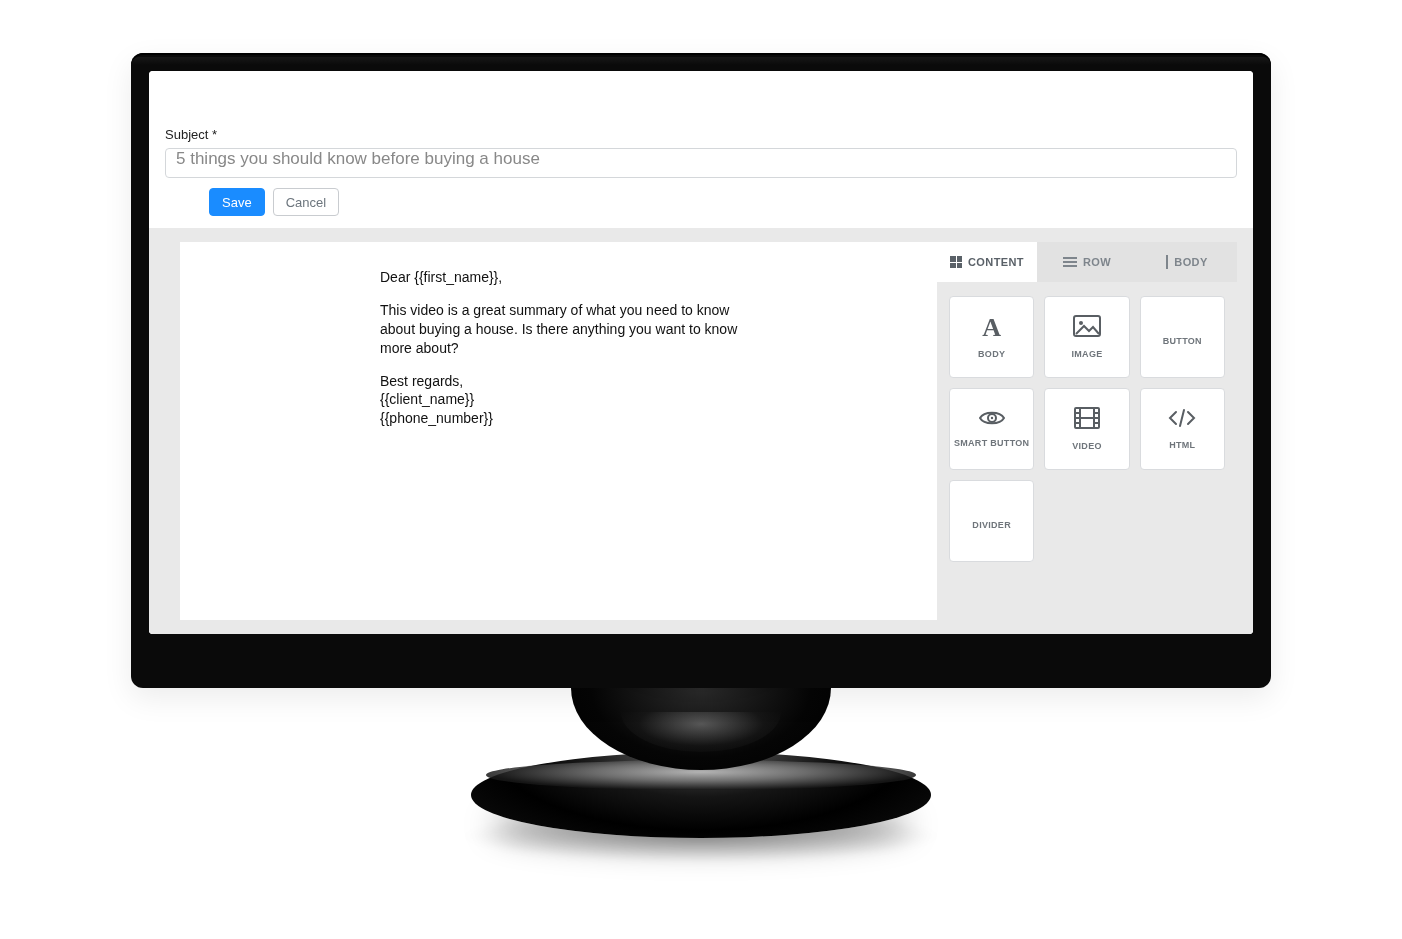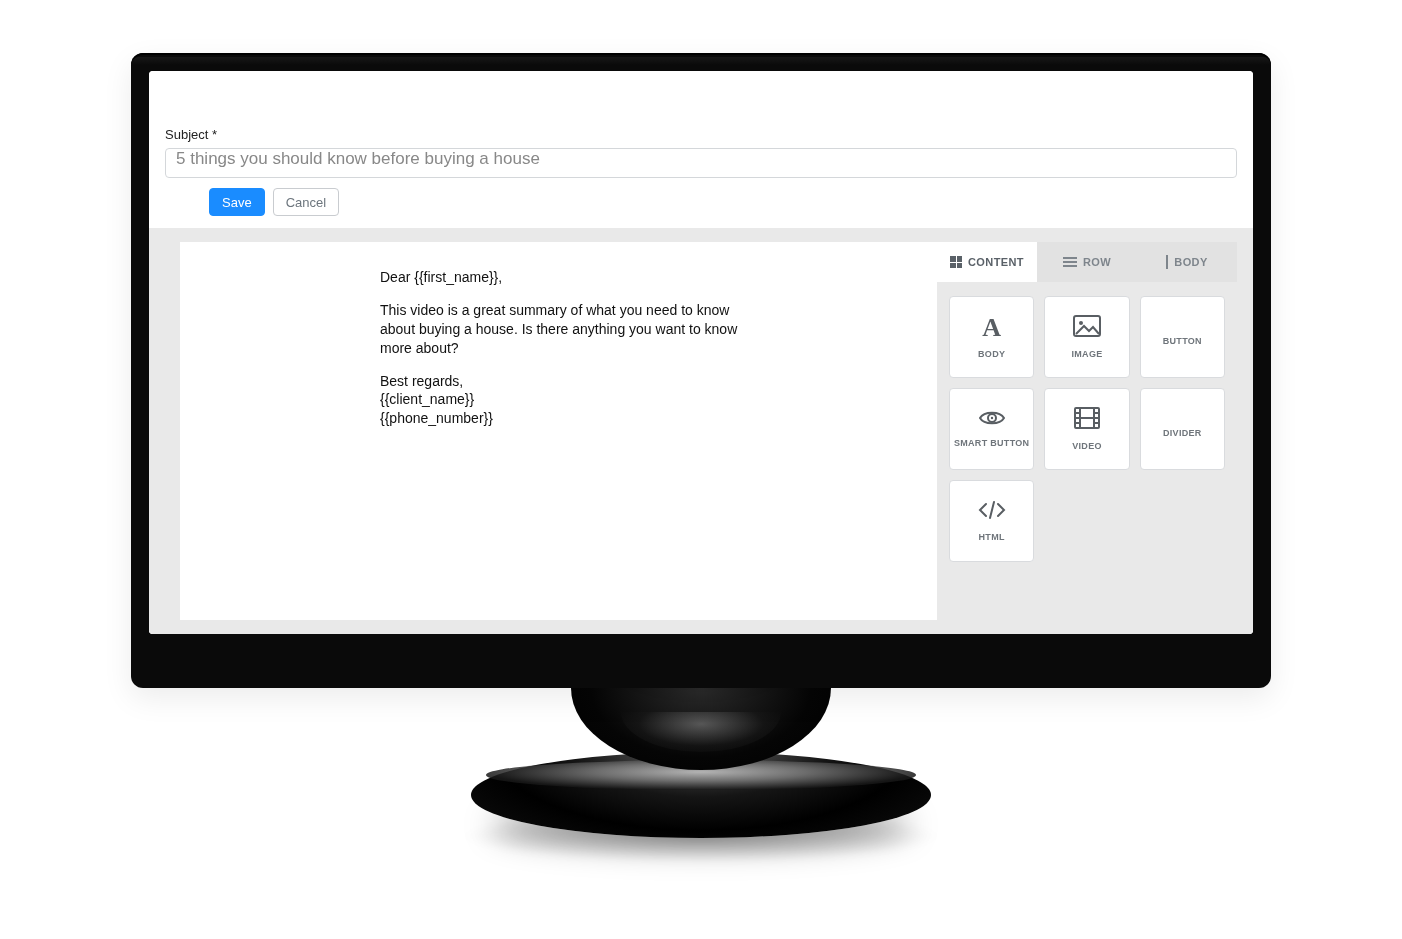--- a/index.html
+++ b/index.html
@@ -221,35 +221,35 @@
                       <line x1="20" y1="6" x2="25" y2="6"></line>
                         <line x1="20" y1="11" x2="25" y2="11"></line>
                         <line x1="20" y1="16" x2="25" y2="16"></line>
                       <line x1="6" y1="11" x2="20" y2="11"></line>
                     </svg>
                   </span>
                   <span class="blockLabel">VIDEO</span>
                 </div>
 
                 <div class="block">
-                  <span class="blockIcon"><span class="bi-divider"></span></span>
-                  <span class="blockLabel">DIVIDER</span>
-                </div>
-
-                <div class="block">
                   <span class="blockIcon">
                     <svg width="30" height="20" viewBox="0 0 30 20" fill="none" stroke="#595e63" stroke-width="2" stroke-linecap="round">
                       <polyline points="9,4 3,10 9,16"></polyline>
                       <polyline points="21,4 27,10 21,16"></polyline>
                       <line x1="17" y1="2" x2="13" y2="18"></line>
                     </svg>
                   </span>
                   <span class="blockLabel">HTML</span>
                 </div>
 
+                <div class="block">
+                  <span class="blockIcon"><span class="bi-divider"></span></span>
+                  <span class="blockLabel">DIVIDER</span>
+                </div>
+
               </div>
             </div>
 
           </div>
         </div>
 
       </div>
     </div>
   </div>
 </div>

